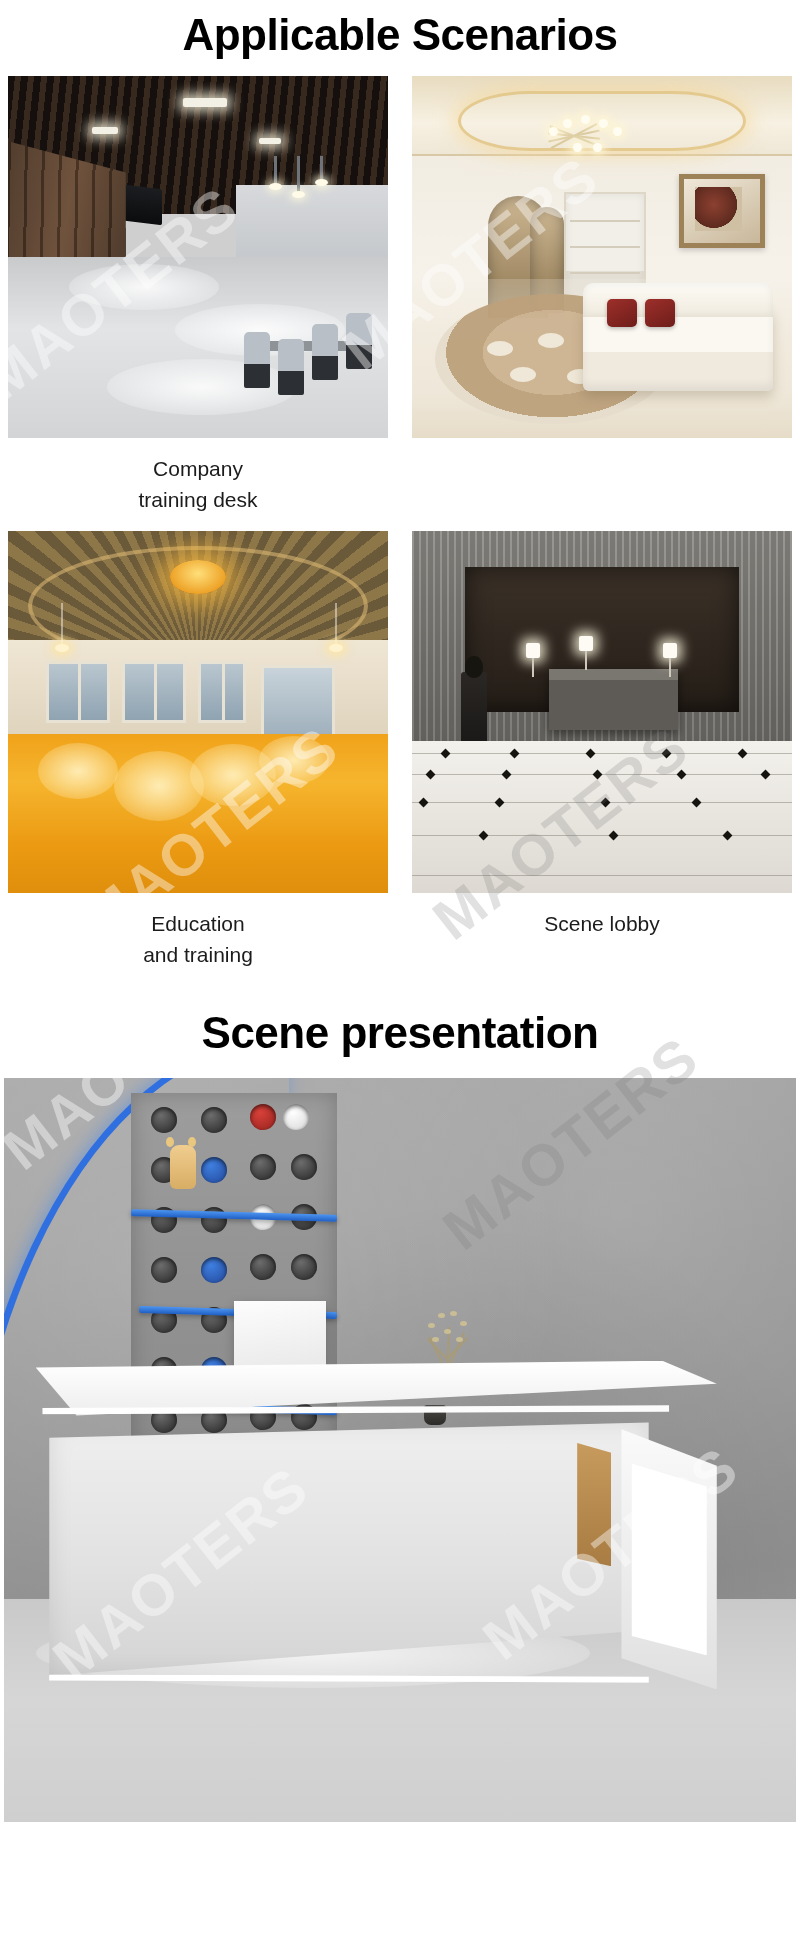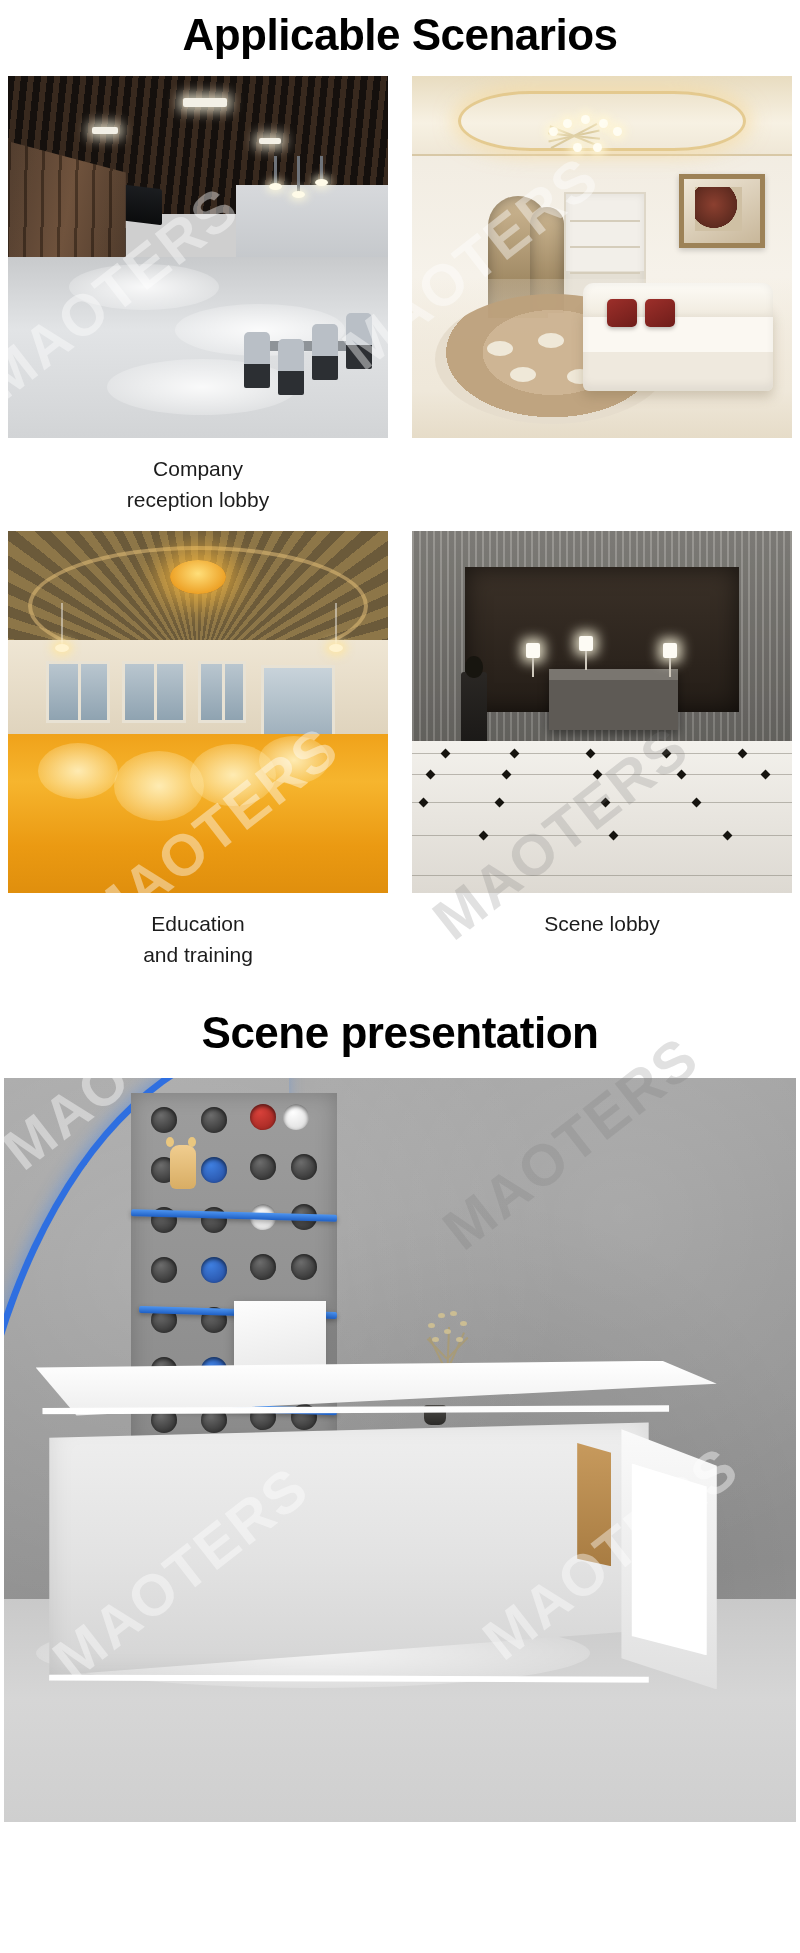--- a/index.html
+++ b/index.html
@@ -490,21 +490,21 @@
           <div class="s1-pend" style="left:76%;top:22%;height:36px;"></div>
           <div class="s1-pend" style="left:82%;top:22%;height:24px;"></div>
           <div class="s1-table" style="left:62%;"></div>
           <div class="s1-chair" style="left:62%;"></div>
           <div class="s1-chair" style="left:71%;bottom:12%;"></div>
           <div class="s1-chair" style="left:80%;bottom:16%;"></div>
           <div class="s1-chair" style="left:89%;bottom:19%;"></div>
         </div>
       </div>
       <div class="caption">Company
-reception lobby</div>
+training desk</div>
     </div>
 
     <div class="cell">
       <div class="photo">
         <div class="scene">
           <div class="s2-bg"></div>
           <div class="s2-cove"></div>
           <div class="s2-cove-ring"></div>
           <div class="s2-chandelier">
             <div class="s2-chand-arm" style="transform:rotate(-28deg);"></div>

